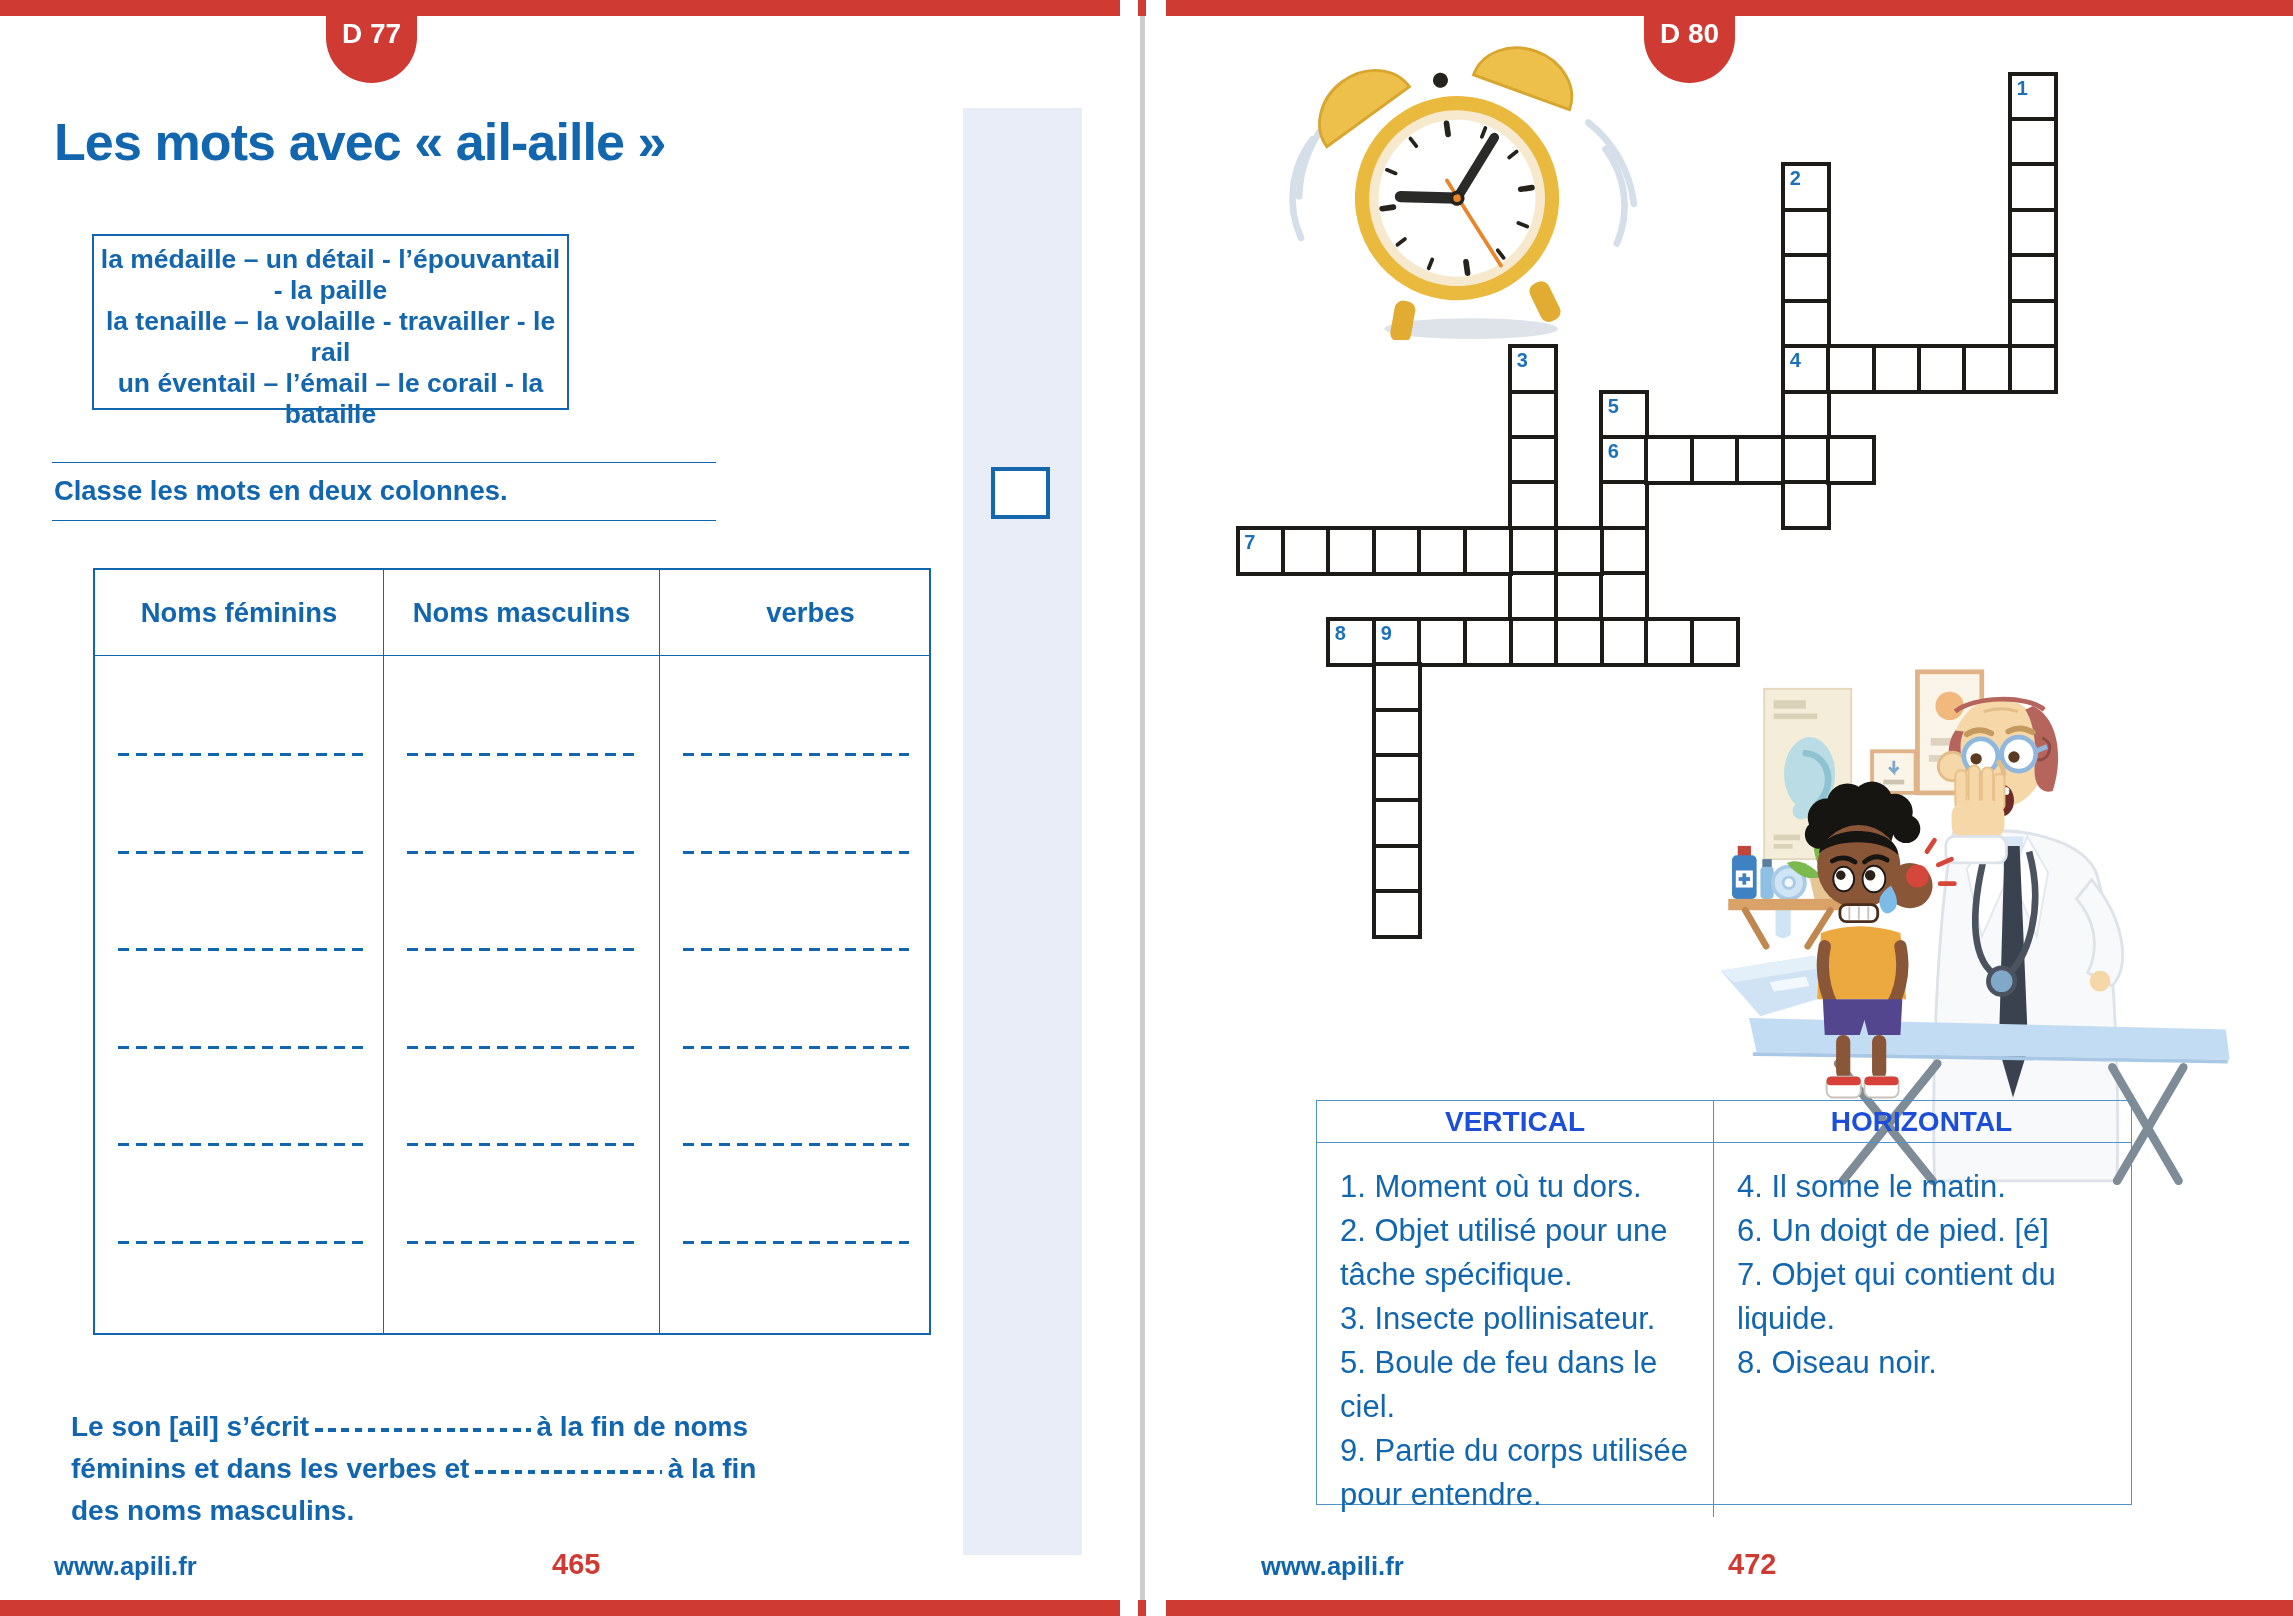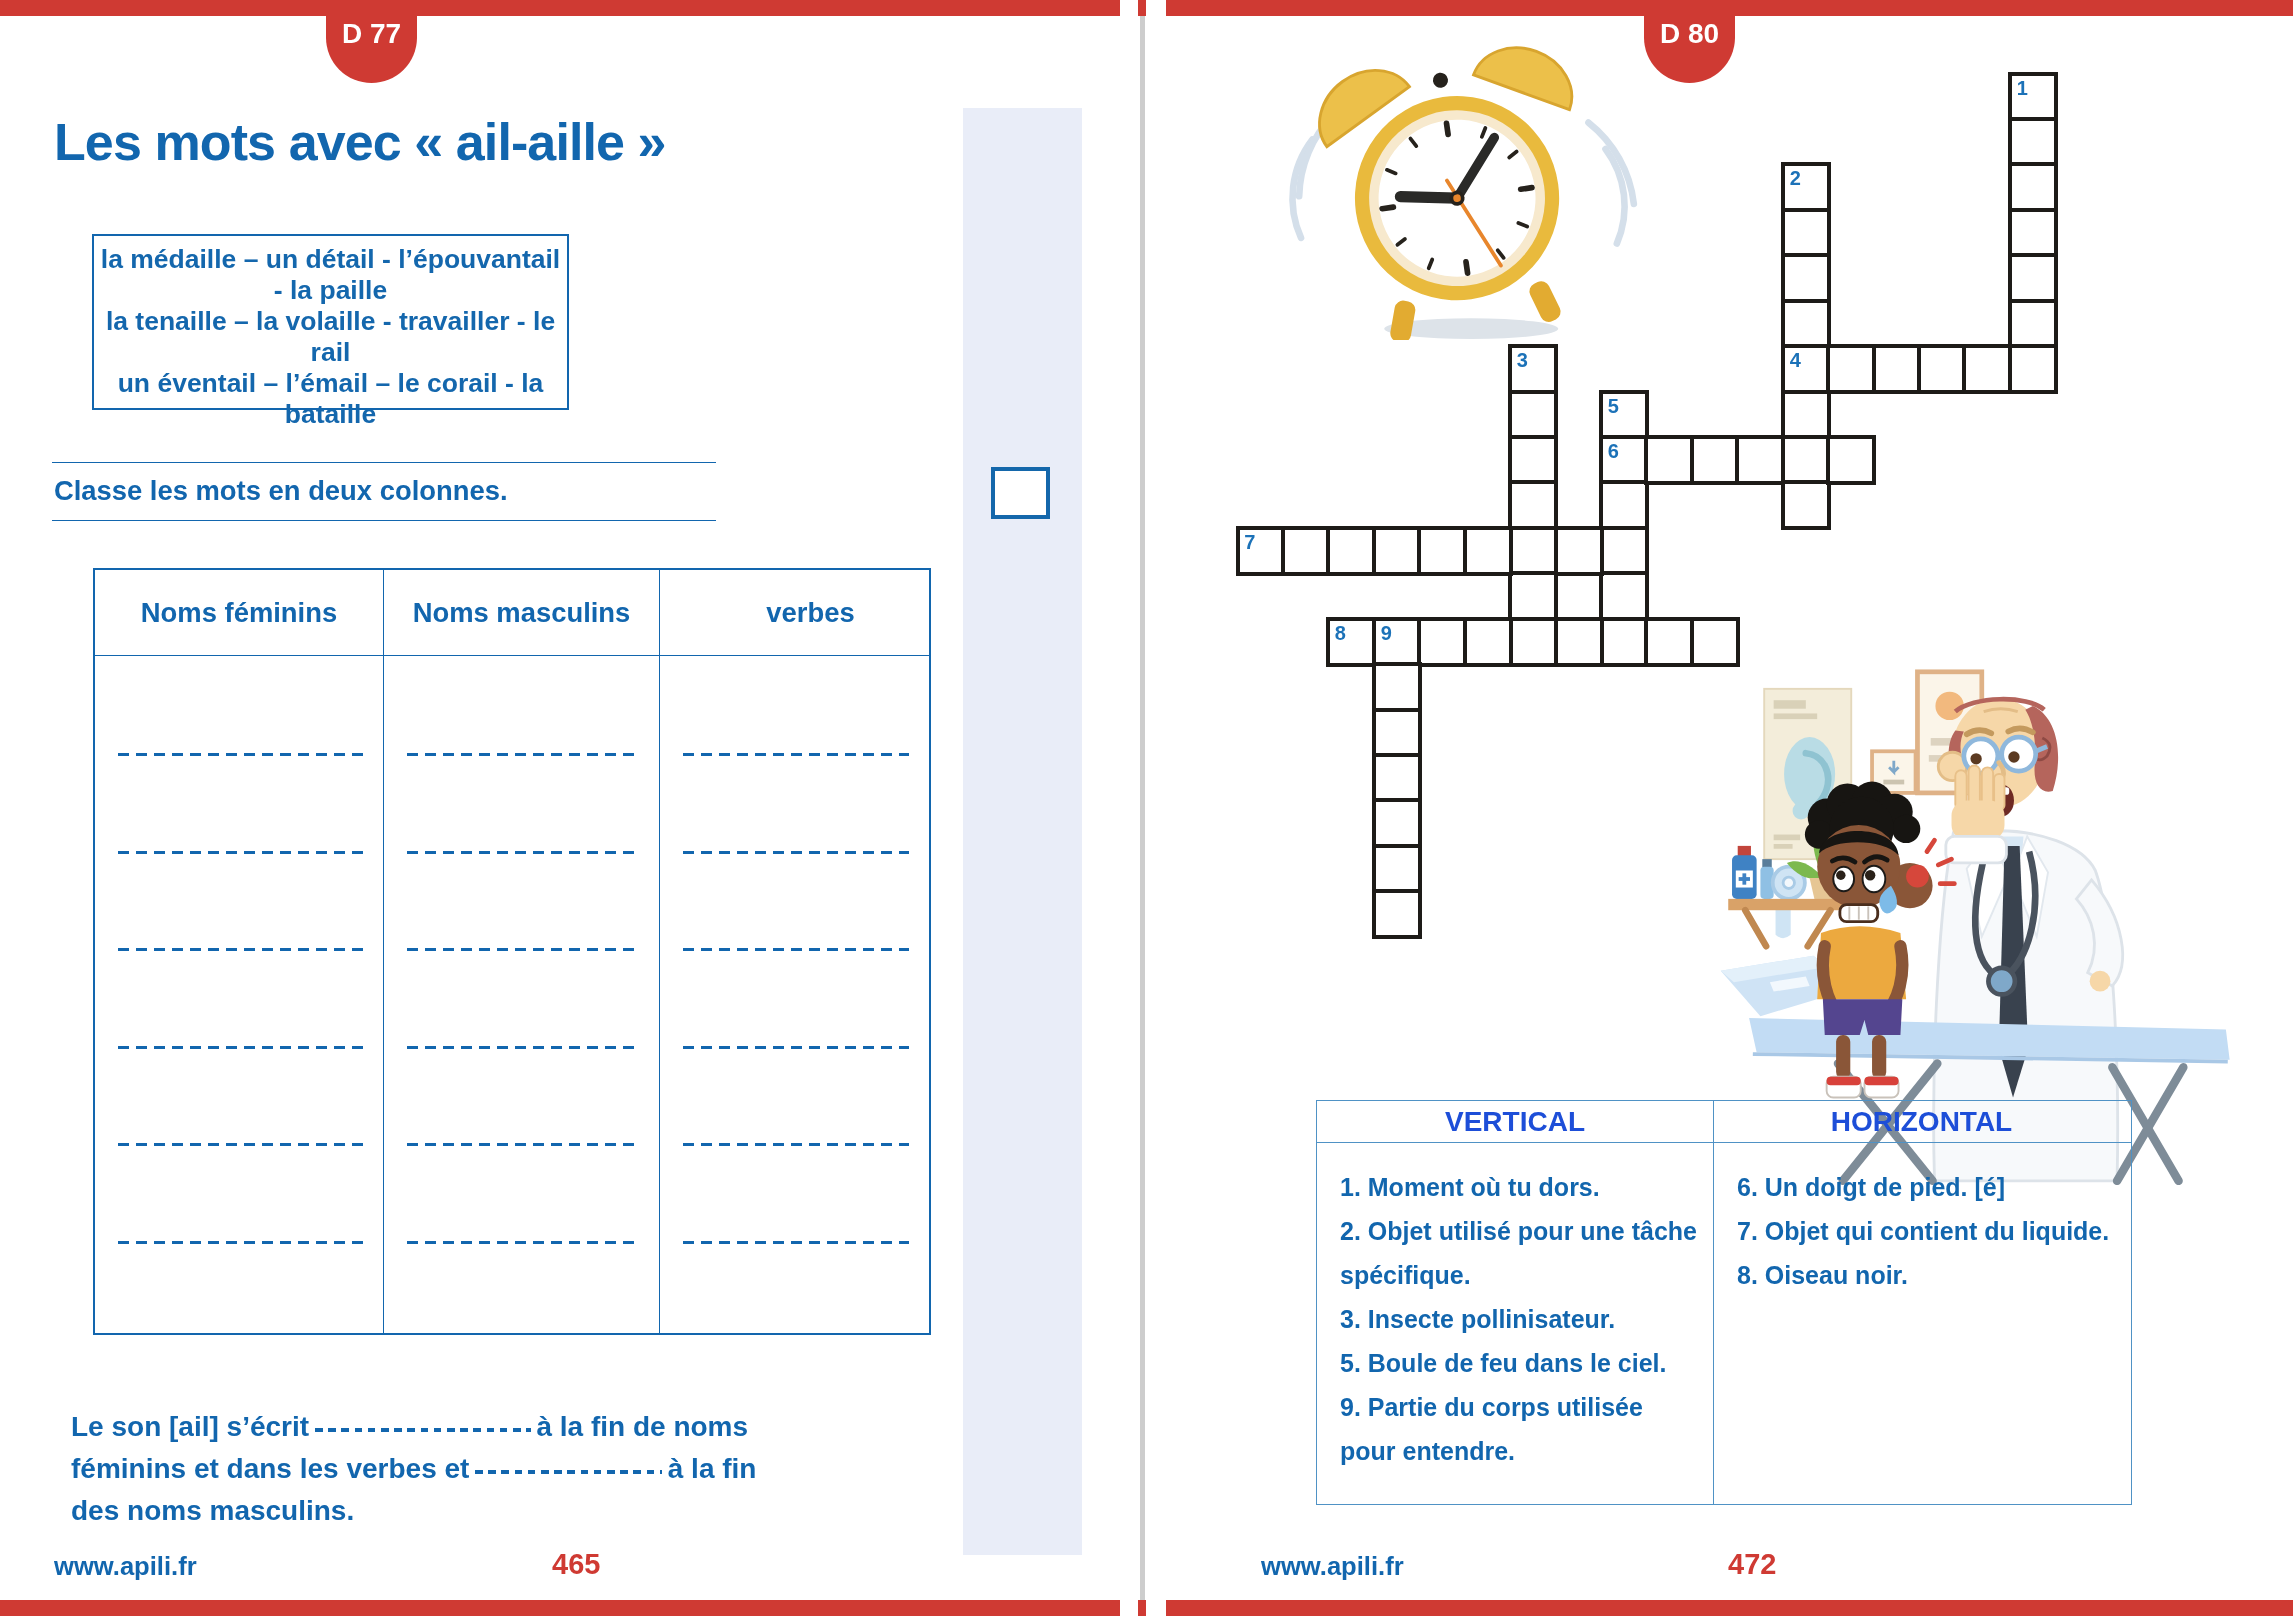--- a/index.html
+++ b/index.html
@@ -51,21 +51,21 @@
            box-sizing:border-box;}
   .cw-num{position:absolute;top:0.9px;left:4.7px;font-size:20px;font-weight:bold;color:#1c72b8;}
   
   .clue-table{position:absolute;left:1316px;top:1100px;width:816px;height:405px;border:1.9px solid #4f92c5;
               box-sizing:border-box;display:flex;flex-direction:column;}
   .clue-head{display:flex;height:41px;border-bottom:1.9px solid #4f92c5;flex:0 0 auto;}
   .clue-head .hc{display:flex;align-items:center;justify-content:center;font-size:28px;font-weight:bold;
                  color:#1d4ed8;box-sizing:border-box;}
   .clue-body{display:flex;flex:1;}
   .clue-col{box-sizing:border-box;padding:22px 15px 0 23px;}
-  .clue-col p{margin:0;font-size:25px;font-weight:bold;color:#1266ae;line-height:44px;}
+  .clue-col p{margin:0;font-size:31px;font-weight:normal;color:#1266ae;line-height:44px;}
   .clue-sep{border-left:1.9px solid #4f92c5;}
 </style>
 </head>
 <body>
 
 <div class="spread">
 
   <div class="bar top left-seg"></div>
   <div class="bar top right-seg"></div>
   <div class="bar bottom left-seg"></div>
@@ -409,20 +409,21 @@
     </div>
     <div class="clue-body">
       <div class="clue-col" id="clues-vertical" style="width:396px;">
           <p>1.  Moment où tu dors.</p>
           <p>2. Objet utilisé pour une tâche spécifique.</p>
           <p>3. Insecte pollinisateur.</p>
           <p>5.  Boule de feu dans le ciel.</p>
           <p>9. Partie du corps utilisée pour entendre.</p>
         </div>
       <div class="clue-col clue-sep" id="clues-horizontal" style="width:416px;">
+          <p>4. Il sonne le matin.</p>
           <p>6. Un doigt de pied.  [é]</p>
           <p>7. Objet qui contient du liquide.</p>
           <p>8. Oiseau noir.</p>
         </div>
     </div>
   </div>
 
   <span class="site" style="left:1261px;top:1552px;">www.apili.fr</span>
   <span class="pageno" style="left:1728px;top:1548px;">472</span>
 

